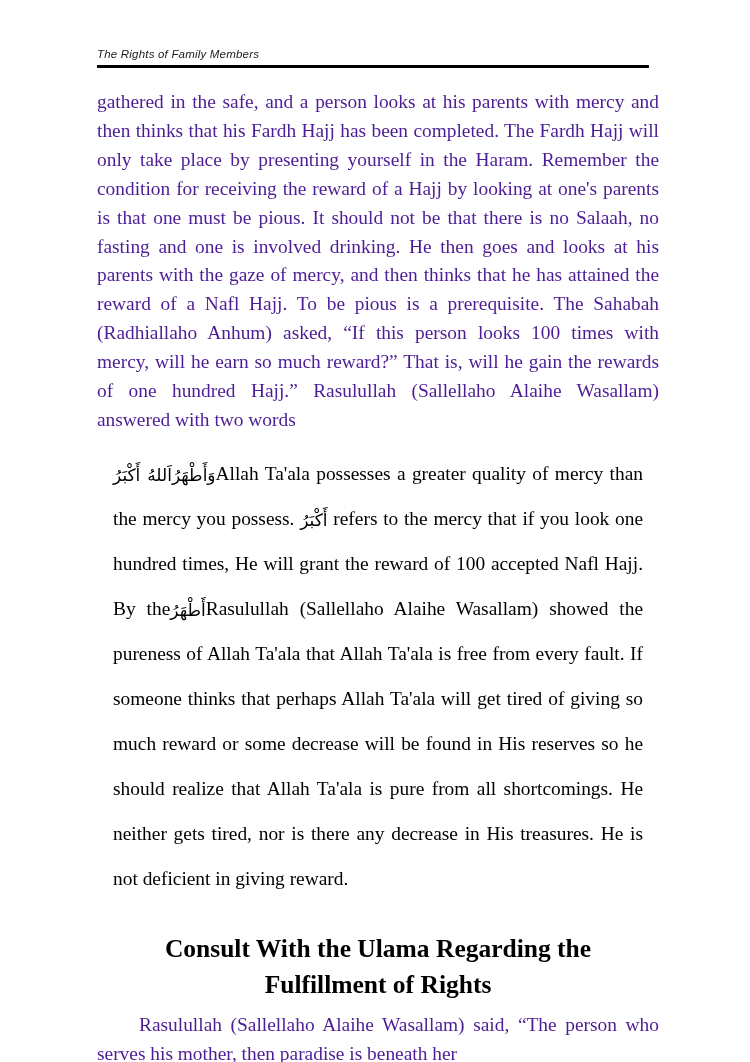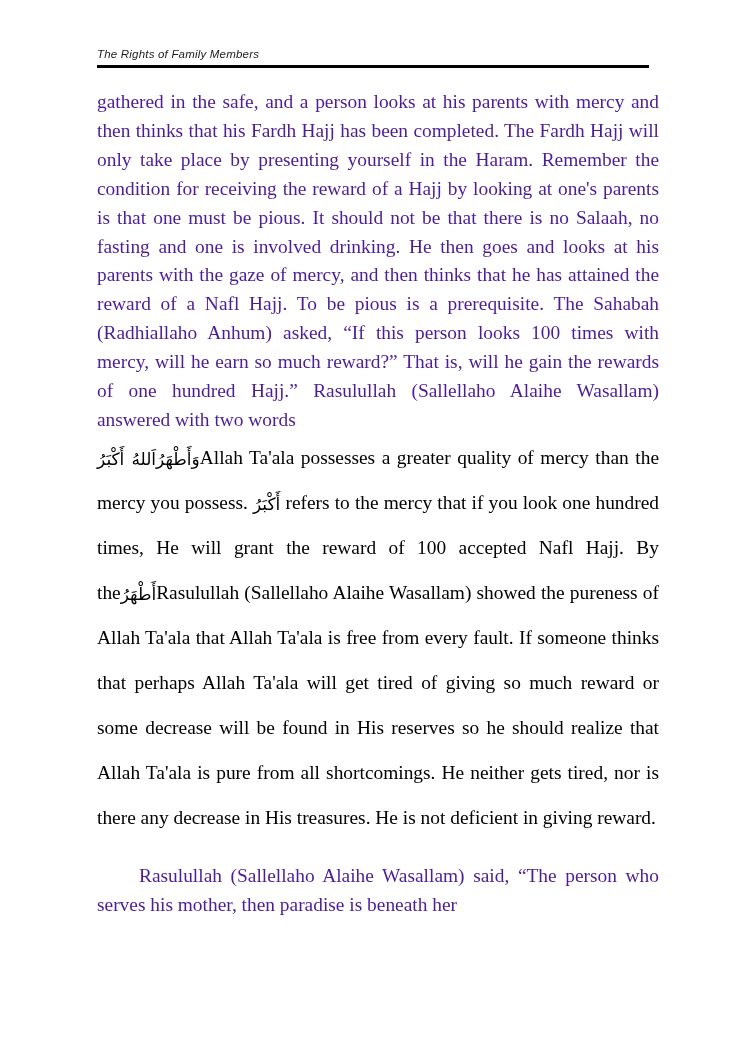--- a/index.html
+++ b/index.html
@@ -73,21 +73,21 @@
     direction: rtl;
     unicode-bidi: isolate;
     white-space: nowrap;
     line-height: 1;
     position: relative;
     top: 1px;
   }
 
   
   .mixed-block {
-    margin: 0;
+    margin: 16px;
     font-size: 19.4px;
     line-height: 45px;
     text-align: justify;
     text-justify: inter-word;
   }
   .mixed-block .tail {
     line-height: 28.9px;
   }
 
   
@@ -135,20 +135,24 @@
     <p class="para">gathered in the safe, and a person looks at his parents with mercy and then thinks that his Fardh Hajj has been completed. The Fardh Hajj will only take place by presenting yourself in the Haram. Remember the condition for receiving the reward of a Hajj by looking at one's parents is that one must be pious. It should not be that there is no Salaah, no fasting and one is involved drinking. He then goes and looks at his parents with the gaze of mercy, and then thinks that he has attained the reward of a Nafl Hajj. To be pious is a prerequisite. The Sahabah (Radhiallaho Anhum) asked, “If this person looks 100 times with mercy, will he earn so much reward?” That is, will he gain the rewards of one hundred Hajj.” Rasulullah (Sallellaho Alaihe Wasallam) answered with two words</p>
 
     <div class="mixed-block">
       <span class="ar">اَللهُ أَكْبَرُ</span><span class="ar">وَأَطْهَرُ</span><span>Allah Ta'ala possesses a greater quality of mercy than the mercy you possess.</span>
       <span class="ar">أَكْبَرُ</span>
       <span>refers to the mercy that if you look one hundred times, He will grant the reward of 100 accepted Nafl Hajj. By the</span><span class="ar">أَطْهَرُ</span><span class="tail">Rasulullah (Sallellaho Alaihe Wasallam) showed the pureness of Allah Ta'ala that Allah Ta'ala is free from every fault. If someone thinks that perhaps Allah Ta'ala will get tired of giving so much reward or some decrease will be found in His reserves so he should realize that Allah Ta'ala is pure from all shortcomings. He neither gets tired, nor is there any decrease in His treasures. He is not deficient in giving reward.</span>
     </div>
 
     <div class="spacer-md"></div>
 
+    <h2 class="section-heading">
+      <span class="heading-line">Consult With the Ulama Regarding the</span>
+      <span class="heading-line">Fulfillment of Rights</span>
+    </h2>
 
     <div class="spacer-sm"></div>
 
     <p class="para indented">Rasulullah (Sallellaho Alaihe Wasallam) said, “The person who serves his mother, then paradise is beneath her</p>
 
   </div>
 
 
 </div>
 

